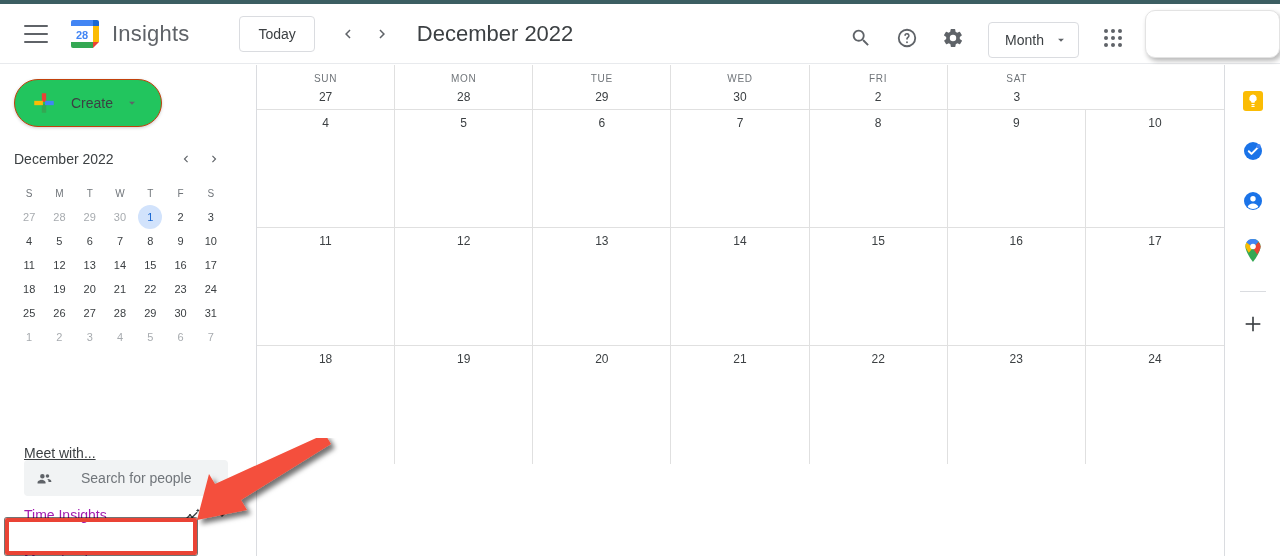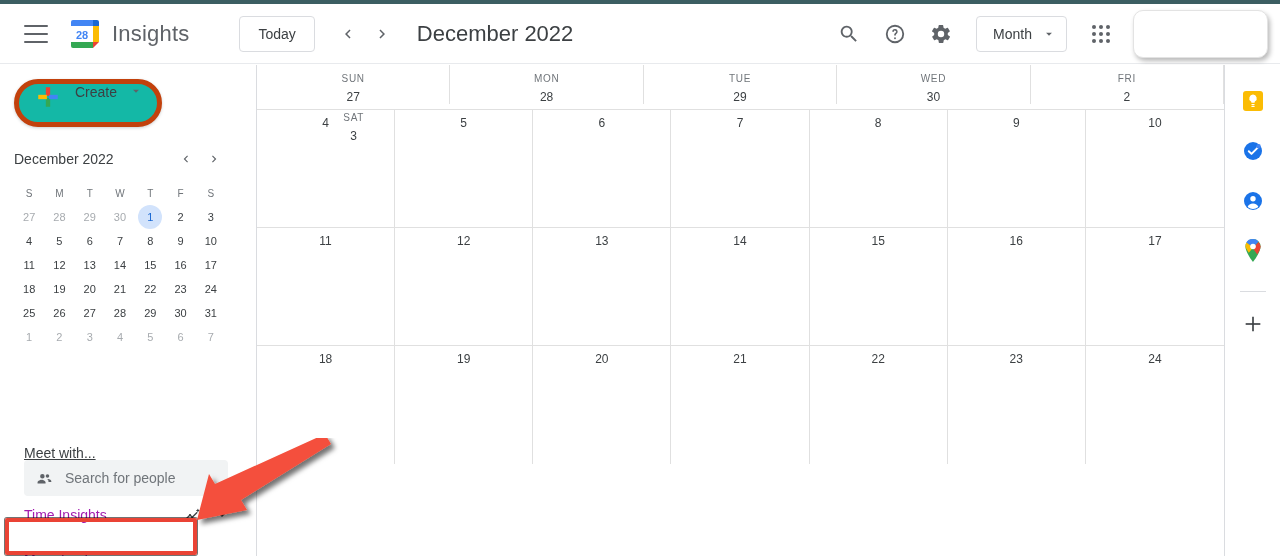--- a/index.html
+++ b/index.html
@@ -56,21 +56,21 @@
     cursor: pointer; border: none; background: transparent;
   }
   .nav-btn svg { display:block; }
 
   .period-title {
     margin-left: 18px; font-size: 22px; color: #3c4043; font-weight: 400;
     white-space: nowrap;
   }
 
   .header-right {
-    margin-left: auto; display: flex; align-items: center; padding-right: 12px;
+    margin-left: auto; display: flex; align-items: flex-end; 
   }
   .icon-btn {
     width: 40px; height: 40px; border-radius: 50%;
     display: flex; align-items: center; justify-content: center;
     cursor: pointer; border: none; background: transparent; margin: 0 3px;
   }
   .view-select {
     margin-left: 12px; height: 36px; padding: 0 10px 0 16px;
     border: 1px solid #dadce0; border-radius: 4px; background: #fff;
     display: flex; align-items: center; gap: 10px;
@@ -92,23 +92,23 @@
     box-shadow: 2px 3px 5px rgba(0,0,0,.28);
   }
 
   
   .sidebar {
     position: absolute; top: 65px; left: 0; width: 256px; height: 491px;
     background: #fff; overflow: hidden;
   }
   .create-btn {
     margin: 14px 0 0 14px; height: 48px; width: 148px;
-    border: 5px solid #c2410c; border-radius: 26px; background: #14b8a6;
+    border: 1px solid #c2410c; border-radius: 26px; background: #22c55e;
     box-shadow: 0 1px 3px rgba(60,64,67,.25);
-    display: flex; cursor: pointer;
+    display: flex; align-items: center; cursor: pointer;
   }
   .gplus { width: 26px; height: 26px; margin-left: 16px; }
   .create-label { margin-left: 14px; font-size: 14px; color: #3c4043; }
   .create-caret { margin-left: 12px; }
 
   .mini-cal { margin: 18px 14px 0 14px; width: 212px; }
   .mini-head { display: flex; align-items: center; height: 28px; }
   .mini-month { font-size: 14px; color: #3c4043; font-weight: 500; }
   .mini-nav { margin-left: auto; display: flex; gap: 4px; }
   .mini-nav-btn {
@@ -134,41 +134,41 @@
 
   .sb-section-label {
     margin: 22px 0 0 24px; font-size: 14px; color: #3c4043; font-weight: 500;
   }
   .people-search {
     margin: 10px 14px 0 24px; height: 36px; width: 204px;
     background: #f1f3f4; border-radius: 4px;
     display: flex; align-items: center; cursor: text;
   }
   .people-search .ps-icon { margin-left: 12px; display:flex; }
-  .people-search .ps-ph { margin-left: 12px; font-size: 14px; color: #70757a; text-align: center; }
+  .people-search .ps-ph { margin-left: 28px; font-size: 14px; color: #70757a; text-align: center; }
 
   .sb-row {
     margin-left: 24px; width: 214px; height: 40px;
     display: flex; align-items: center; cursor: pointer;
   }
   .sb-row .sb-title { font-size: 14px; color: #a21caf; font-weight: 500; }
   .sb-row .sb-actions { margin-left: auto; display: flex; align-items: center; gap: 12px; padding-right: 8px;}
 
   
   #row-meet-label { position:absolute; top:358px; left:0;text-decoration:underline; }
   #row-people     { position:absolute; top:385px; left:0; }
   #row-insights   { position:absolute; top:430px; left:0; }
   #row-mycals     { position:absolute; top:474px; left:0; }
 
   
   .grid-wrap {
     position: absolute; top: 65px; left: 256px; width: 968px; height: 491px;
     background: #fff; border-left: 1px solid #dadce0;
   }
-  .dow-header { display: grid; grid-template-columns: repeat(5, 1fr); height: 44px; }
+  .dow-header { display: grid; grid-template-columns: repeat(7, 1fr); height: 44px; }
   .dow-cell {
     border-right: 1px solid #e0e0e0;
     display: flex; flex-direction: column; align-items: center;
     padding-top: 8px;
   }
   .dow-cell:last-child { border-right: none; }
   .dow-name { font-size: 10px; color: #70757a; letter-spacing: .7px; }
   .dow-date { margin-top: 6px; font-size: 12px; color: #3c4043; }
   .dow-date.bold { font-weight: 700; color: #3c4043; }
 

